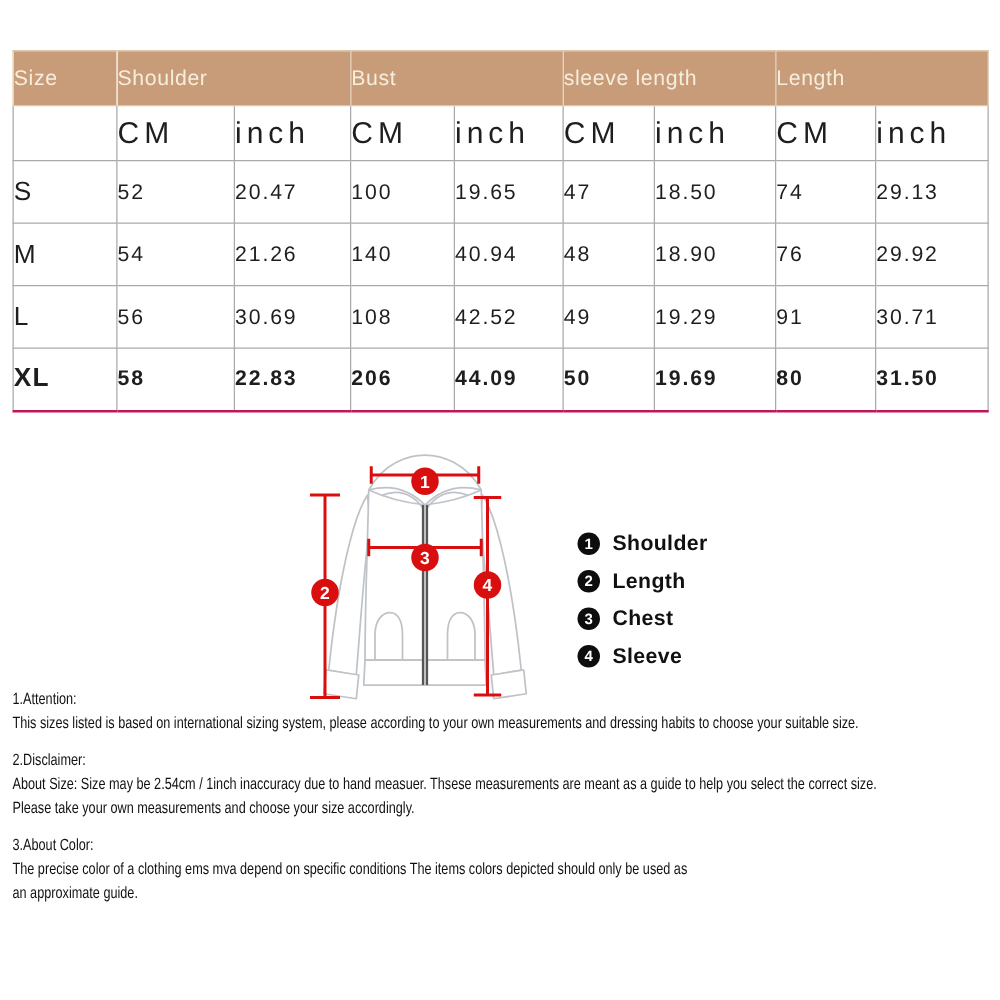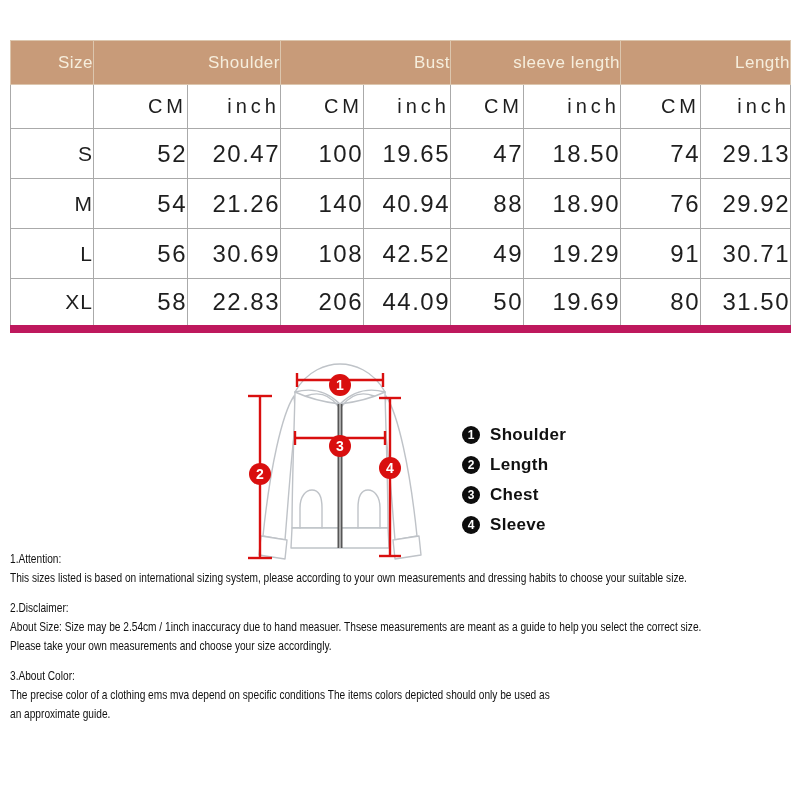--- a/index.html
+++ b/index.html
@@ -2,31 +2,31 @@
 <html><head>
 <meta charset="utf-8">
 <style>
   * { margin: 0; padding: 0; box-sizing: border-box; }
   html, body { width: 800px; height: 800px; background: #ffffff; }
   body { position: relative; font-family: "Liberation Sans", sans-serif; color: #1c1c1c; overflow: hidden; }
 
   
   .chart-wrap { position: absolute; left: 10px; top: 40px; width: 780px; }
   table.size-table { border-collapse: collapse; table-layout: fixed; width: 780px; }
-  .size-table th, .size-table td { text-align: right; vertical-align: middle; overflow: hidden; }
+  .size-table th, .size-table td { text-align: left; vertical-align: middle; overflow: hidden; }
   .size-table th.group {
     height: 44px; background: #c89b79; color: #f6eedd;
     font-size: 17px; font-weight: 400; letter-spacing: 0.5px;
     border: 1px solid #dcc6ae;
   }
   .size-table td { border: 1px solid #aaaaaa; background: #ffffff; color: #1e1e1e; }
-  .size-table tr.units td { height: 44px; font-size: 20px; letter-spacing: 4px; }
-  .size-table tr.data td { height: 50px; font-size: 24px; letter-spacing: 1.5px; }
+  .size-table tr.units td { height: 44px; font-size: 24px; letter-spacing: 4px; }
+  .size-table tr.data td { height: 50px; font-size: 17px; letter-spacing: 1.5px; }
   .size-table tr.data td.size-cell { font-size: 21px; letter-spacing: 1px; }
-  .size-table tr.data:last-child td { border-bottom: 8px solid #be185d; }
+  .size-table tr.data:last-child td { border-bottom: 2px solid #be185d; font-weight: bold; }
 
   
   .diagram { position: absolute; left: 232px; top: 356px; width: 200px; height: 228px; }
   .legend { position: absolute; left: 462px; top: 424px; }
   .legend-row { display: flex; align-items: center; margin-bottom: 8px; height: 22px; }
   .lnum {
     width: 18px; height: 18px; border-radius: 50%; background: #0d0d0d; color: #ffffff;
     display: inline-flex; align-items: center; justify-content: center;
     font-size: 12px; font-weight: 700; margin-right: 10px; flex: 0 0 18px;
   }
@@ -87,21 +87,21 @@
       <td>18.50</td>
       <td>74</td>
       <td>29.13</td>
     </tr>
     <tr class="data">
       <td class="size-cell">M</td>
       <td>54</td>
       <td>21.26</td>
       <td>140</td>
       <td>40.94</td>
-      <td>88</td>
+      <td>48</td>
       <td>18.90</td>
       <td>76</td>
       <td>29.92</td>
     </tr>
     <tr class="data">
       <td class="size-cell">L</td>
       <td>56</td>
       <td>30.69</td>
       <td>108</td>
       <td>42.52</td>

